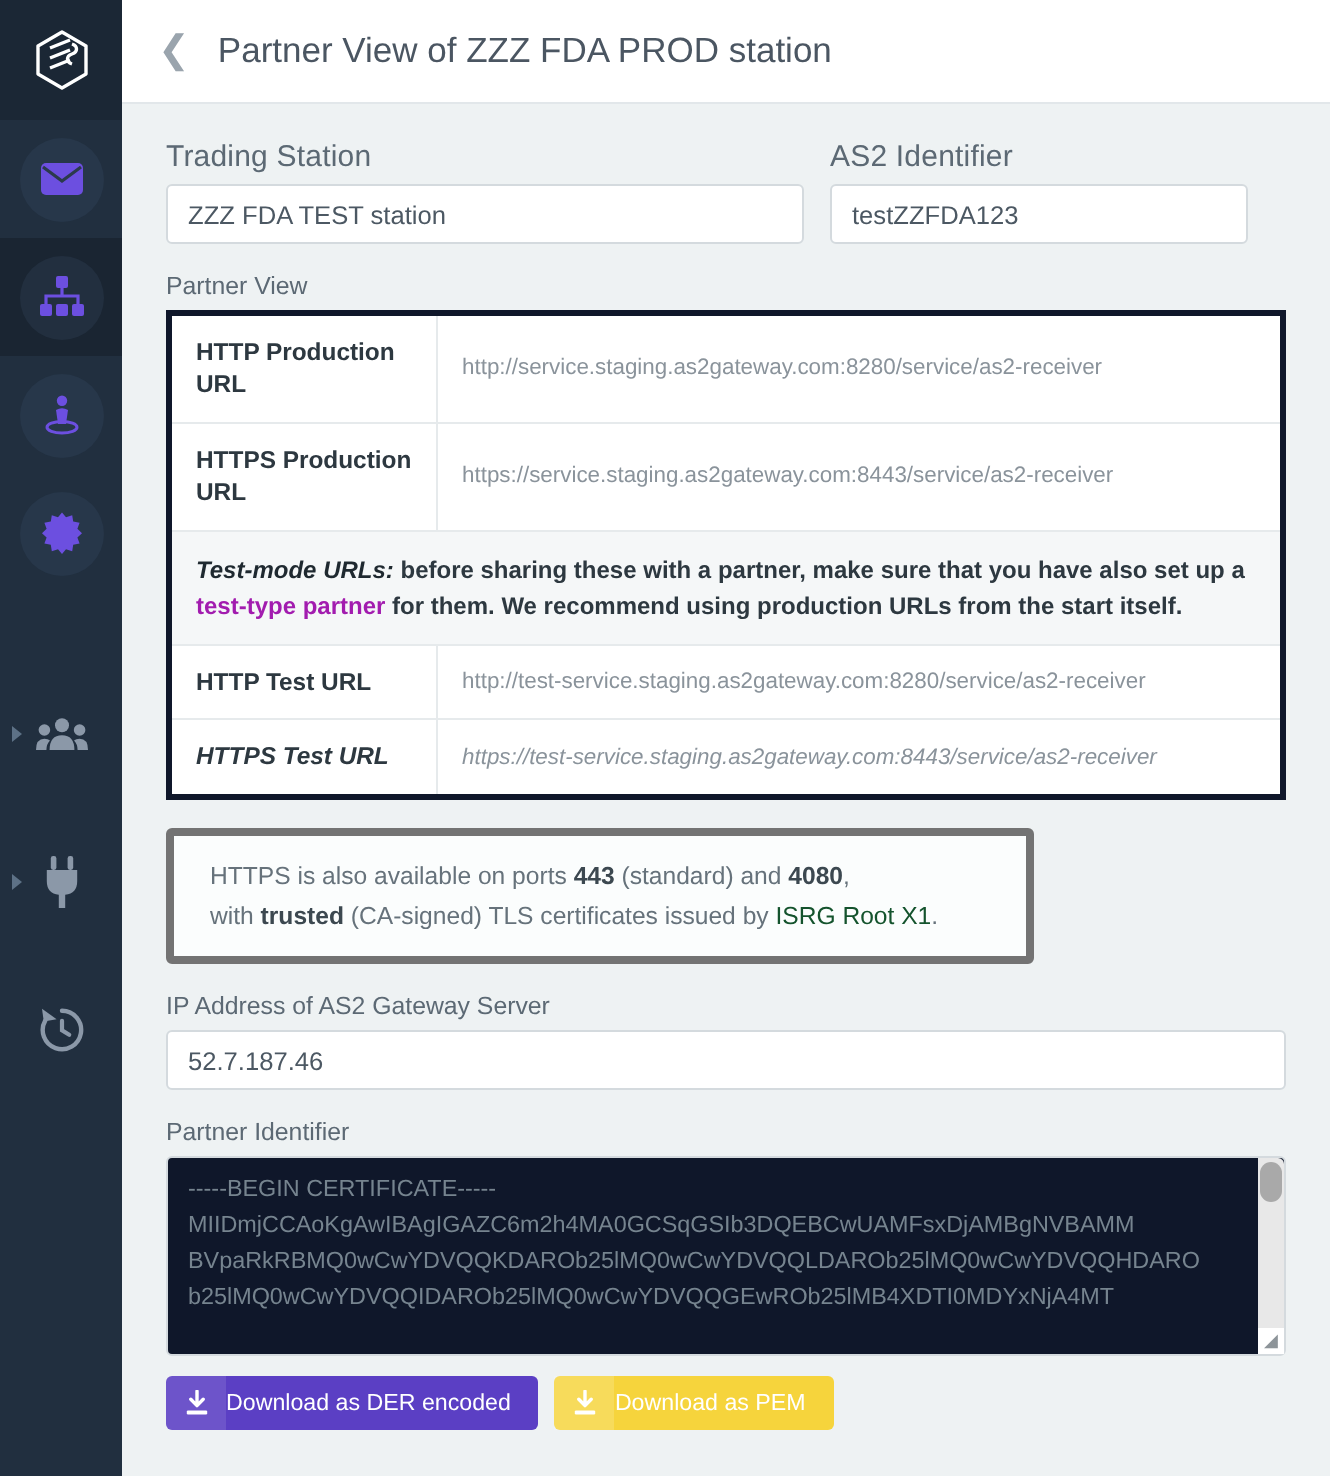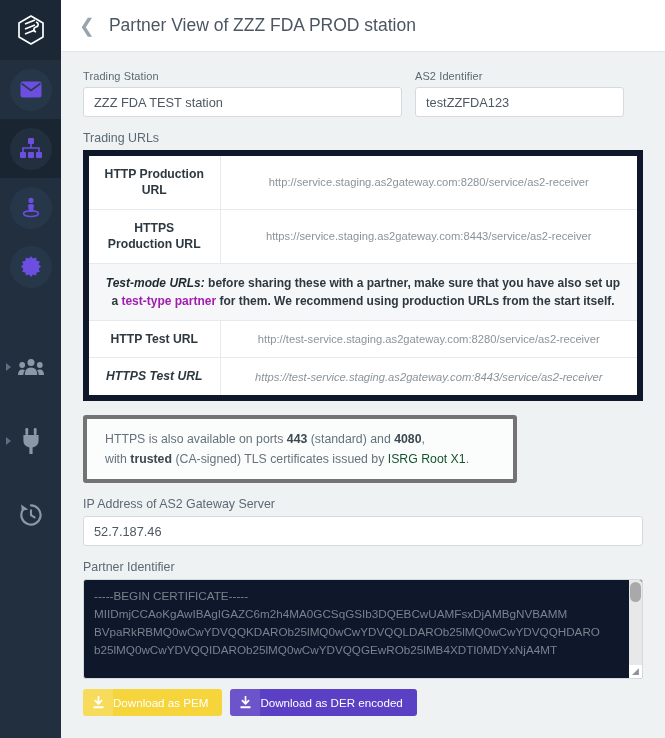--- a/index.html
+++ b/index.html
@@ -81,43 +81,42 @@
     flex: 1 1 auto;
     padding: 18px 22px 0 22px;
     overflow: hidden;
   }
 
   .field-row { display: flex; gap: 13px; }
   .field { display: flex; flex-direction: column; }
   .f-left { width: 319px; }
   .f-right { width: 209px; }
   .flabel {
-    font-size: 11px; color: #5c6974;
+    font-size: 15px; color: #5c6974;
     margin-bottom: 5px; letter-spacing: .1px;
   }
   .finput {
     height: 30px; background: #fff;
     border: 1px solid #d4dade; border-radius: 3px;
     font-size: 12.8px; color: #4c5863;
     padding: 0 10px; width: 100%;
     font-family: "Liberation Sans", sans-serif;
   }
 
   .sec-label {
     font-size: 12.4px; color: #5c6974;
     margin: 14px 0 5px 0;
   }
 
   
   .urltable {
     width: 100%; background: #fff;
-    border: 6px solid #0f172a; border-radius: 3px;
+    border: 3px solid #0f172a; border-radius: 3px;
     border-collapse: collapse;
     table-layout: fixed;
-    text-align: center;
   }
   .urltable tr { border-bottom: 1px solid #e6eaec; }
   .urltable tr:last-child { border-bottom: none; font-style: italic; }
   .urltable td { vertical-align: middle; }
   .u-key {
     width: 134px;
     font-size: 12.2px; font-weight: bold; color: #2d3840;
     padding: 10px 12px; line-height: 1.35;
     border-right: 1px solid #e6eaec;
   }
@@ -303,21 +302,21 @@
         <div class="field f-left">
           <span class="flabel">Trading Station</span>
           <input class="finput" type="text" value="ZZZ FDA TEST station" style="">
         </div>
         <div class="field f-right">
           <span class="flabel">AS2 Identifier</span>
           <input class="finput" type="text" value="testZZFDA123" style="">
         </div>
       </div>
 
-      <div class="sec-label">Trading URLs</div>
+      <div class="sec-label">Partner View</div>
 
       <table class="urltable">
         <tbody>
           <tr>
             <td class="u-key">HTTP Production URL</td>
             <td class="u-val">http://service.staging.as2gateway.com:8280/service/as2-receiver</td>
           </tr>
           <tr>
             <td class="u-key">HTTPS Production URL</td>
             <td class="u-val">https://service.staging.as2gateway.com:8443/service/as2-receiver</td>
@@ -353,35 +352,35 @@
 MIIDmjCCAoKgAwIBAgIGAZC6m2h4MA0GCSqGSIb3DQEBCwUAMFsxDjAMBgNVBAMM
 BVpaRkRBMQ0wCwYDVQQKDAROb25lMQ0wCwYDVQQLDAROb25lMQ0wCwYDVQQHDARO
 b25lMQ0wCwYDVQQIDAROb25lMQ0wCwYDVQQGEwROb25lMB4XDTI0MDYxNjA4MT</textarea>
         <div class="cert-scroll">
           <div class="cert-thumb"></div>
         </div>
         <div class="cert-resize">◢</div>
       </div>
 
       <div class="btnrow">
+        <button class="btn btn-der">
+          <span class="ic">
+            <svg width="13" height="13" viewBox="0 0 13 13">
+              <path d="M6.5 0.6 L6.5 7.2 M3.4 4.6 L6.5 7.8 L9.6 4.6" fill="none" stroke="#ffffff" stroke-width="1.7" stroke-linecap="round" stroke-linejoin="round"></path>
+              <rect x="1.4" y="10.2" width="10.2" height="2" rx="0.6" fill="#ffffff"></rect>
+            </svg>
+          </span>
+          <span>Download as DER encoded</span>
+        </button>
         <button class="btn btn-pem">
           <span class="ic">
             <svg width="13" height="13" viewBox="0 0 13 13">
               <path d="M6.5 0.6 L6.5 7.2 M3.4 4.6 L6.5 7.8 L9.6 4.6" fill="none" stroke="#ffffff" stroke-width="1.7" stroke-linecap="round" stroke-linejoin="round"></path>
               <rect x="1.4" y="10.2" width="10.2" height="2" rx="0.6" fill="#ffffff"></rect>
             </svg>
           </span>
           <span>Download as PEM</span>
         </button>
-        <button class="btn btn-der">
-          <span class="ic">
-            <svg width="13" height="13" viewBox="0 0 13 13">
-              <path d="M6.5 0.6 L6.5 7.2 M3.4 4.6 L6.5 7.8 L9.6 4.6" fill="none" stroke="#ffffff" stroke-width="1.7" stroke-linecap="round" stroke-linejoin="round"></path>
-              <rect x="1.4" y="10.2" width="10.2" height="2" rx="0.6" fill="#ffffff"></rect>
-            </svg>
-          </span>
-          <span>Download as DER encoded</span>
-        </button>
       </div>
 
     </div>
   </div>
 </div>
 
 </body></html>

